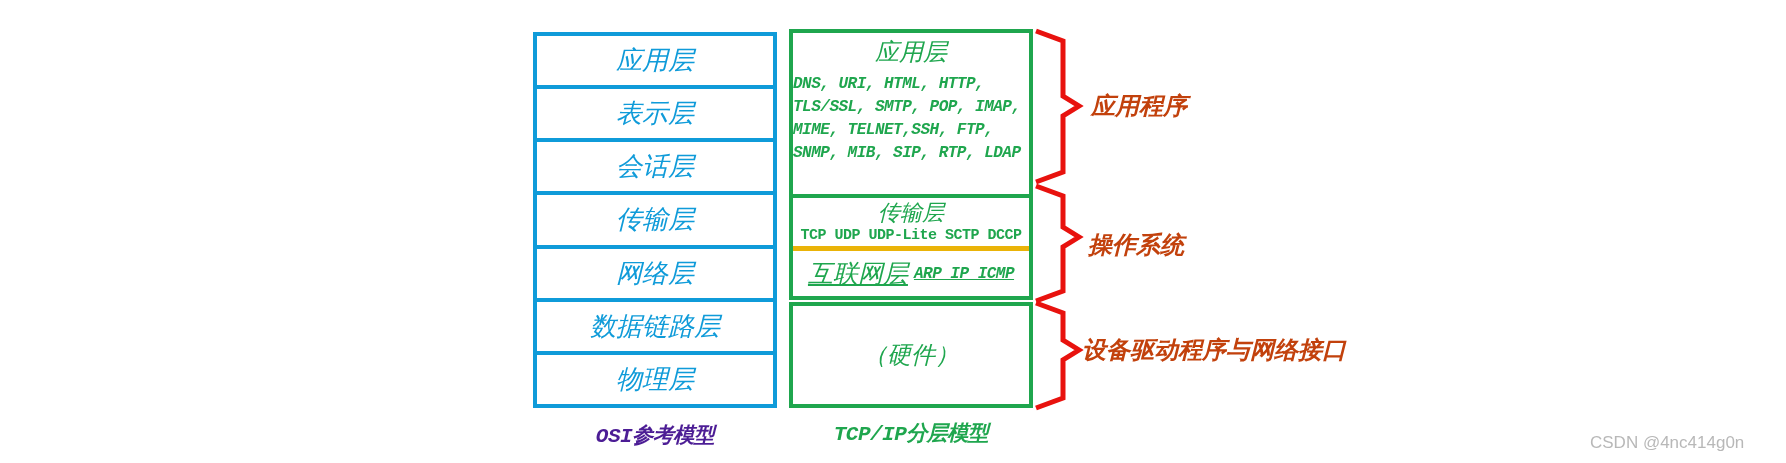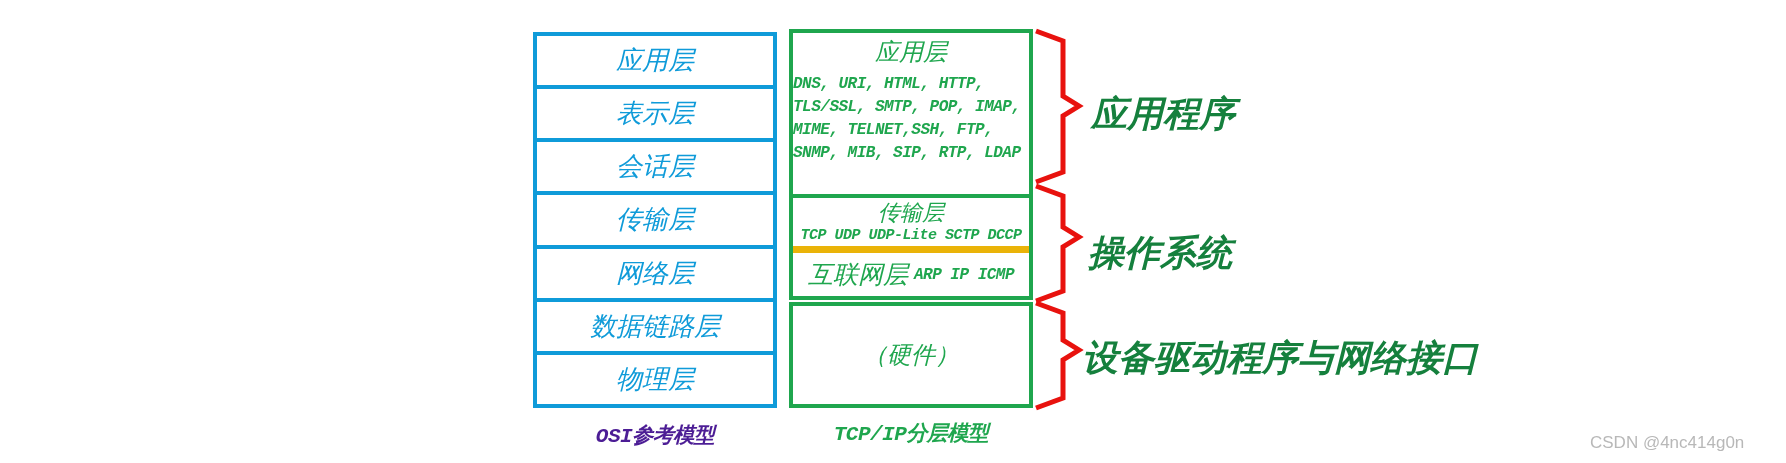--- a/index.html
+++ b/index.html
@@ -47,22 +47,22 @@
     position: absolute;
     left: 789px; top: 302px;
     width: 244px; height: 106px;
     border: 4px solid #1FA64E;
     display: flex;
     flex-direction: column;
     color: #1FA64E;
   }
   .sec-app { height: 161px; }
   .sec-transport { height: 52px; border-top: 4px solid #1FA64E; text-align: center; }
-  .sec-internet { flex: 1; border-top: 7px solid #eab308;
-                  display: flex; align-items: center; justify-content: center; }
+  .sec-internet { flex: 1; border-top: 5px solid #eab308;
+                  display: flex; align-items: center; justify-content: center; text-decoration: underline; }
   .green-title {
     font-style: italic;
     font-size: 24px;
     font-family: "Liberation Serif", serif;
     text-align: center;
     line-height: 30px;
     margin-top: 4px;
   }
   .proto-lines {
     margin-top: 6px;
@@ -72,21 +72,20 @@
     font-style: italic;
     font-weight: bold;
     font-size: 16px;
     line-height: 23px;
     letter-spacing: -0.5px;
     white-space: nowrap;
   }
   .sec-transport .green-title { font-size: 22px; line-height: 26px; margin-top: 2px; }
   .proto-center {
     font-family: "Liberation Mono", monospace;
-    font-style: italic;
     font-weight: bold;
     font-size: 15px;
     letter-spacing: -0.5px;
     line-height: 20px;
     white-space: nowrap;
   }
   .internet-title {
     font-style: italic;
     font-size: 25px;
     font-family: "Liberation Serif", serif;
@@ -127,24 +126,24 @@
 
   
   .braces-svg {
     position: absolute;
     left: 0; top: 0;
     width: 1786px; height: 463px;
     pointer-events: none;
   }
   .brace-label {
     position: absolute;
-    color: #15803d;
-    font-style: italic;
-    font-weight: bold;
-    font-size: 36px;
+    color: #c2410c;
+    font-style: italic;
+    font-weight: bold;
+    font-size: 24px;
     font-family: Liberation Mono, monospace;
     white-space: nowrap;
   }
   .brace-label-1 { left: 1091px; top: 90px; }
   .brace-label-2 { left: 1088px; top: 229px; }
   .brace-label-3 { left: 1082px; top: 334px; }
 
   
   .watermark {
     position: absolute;

